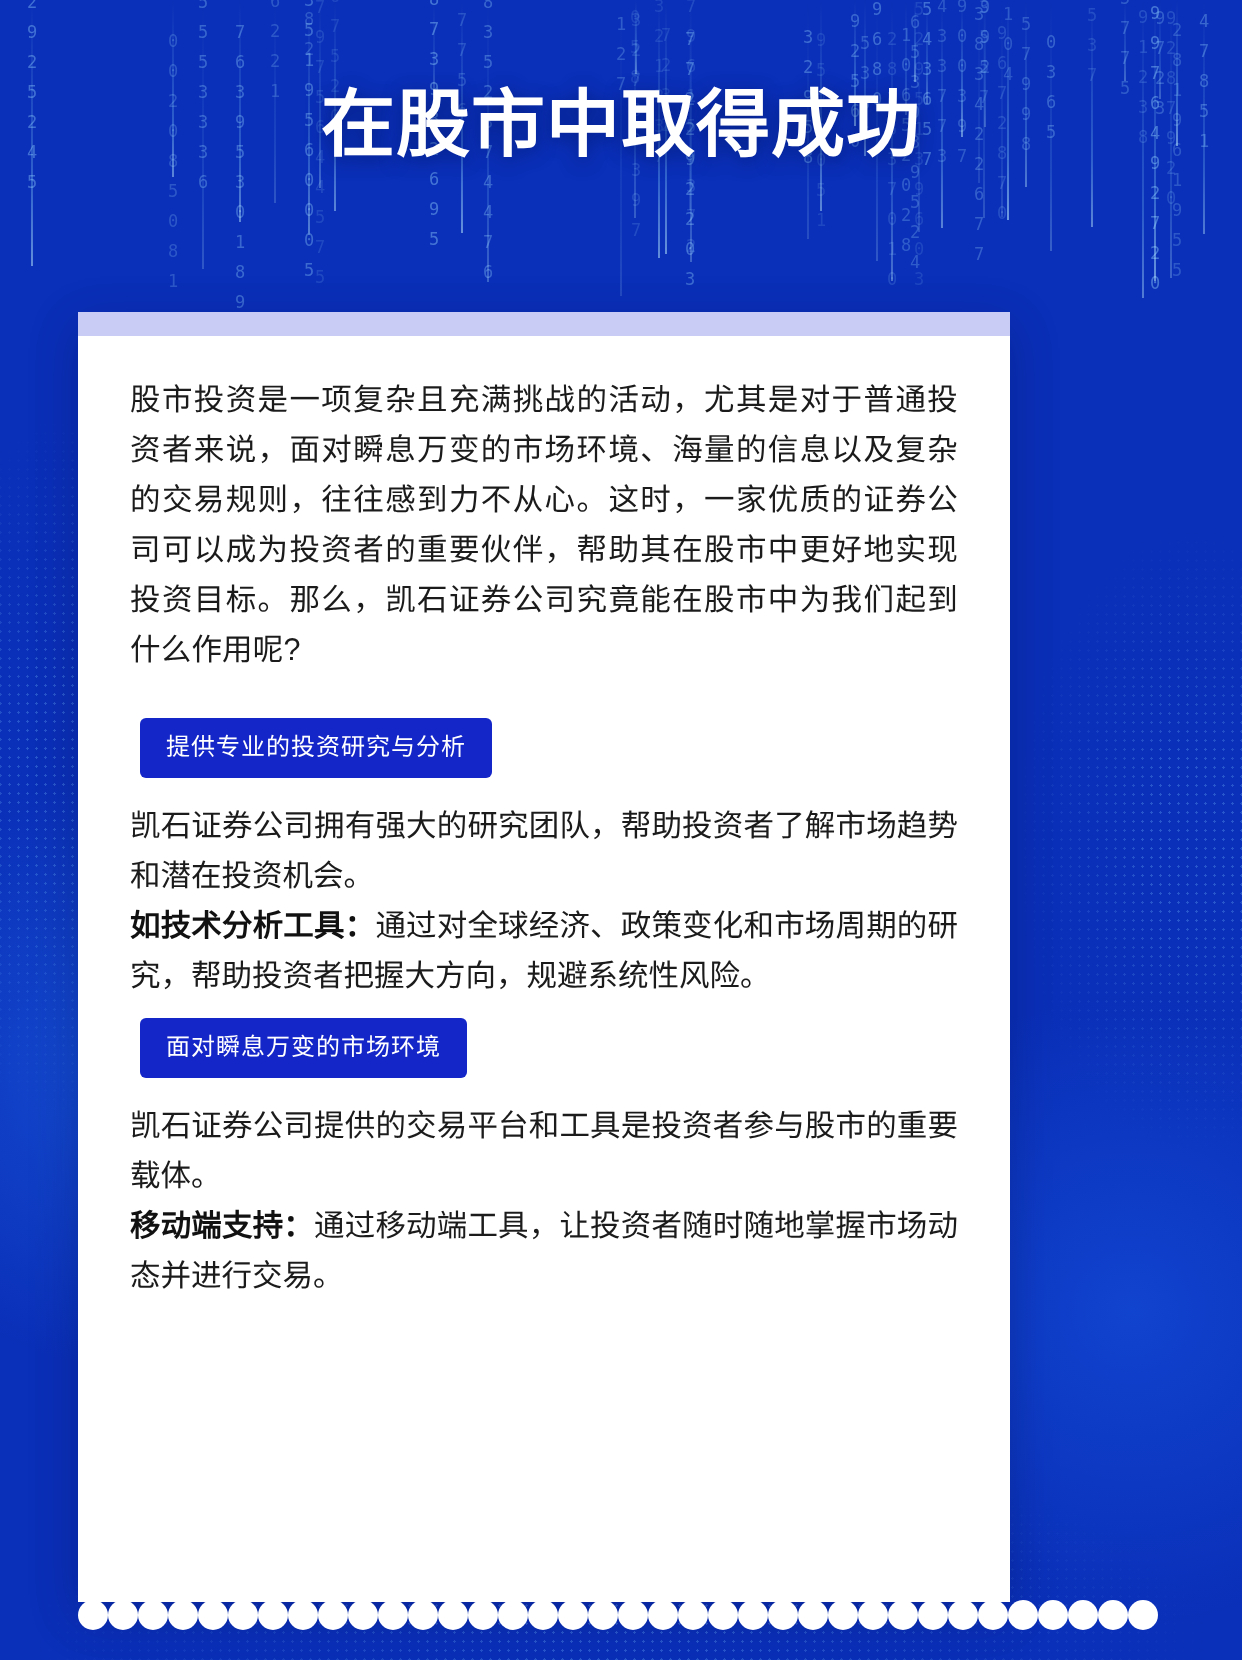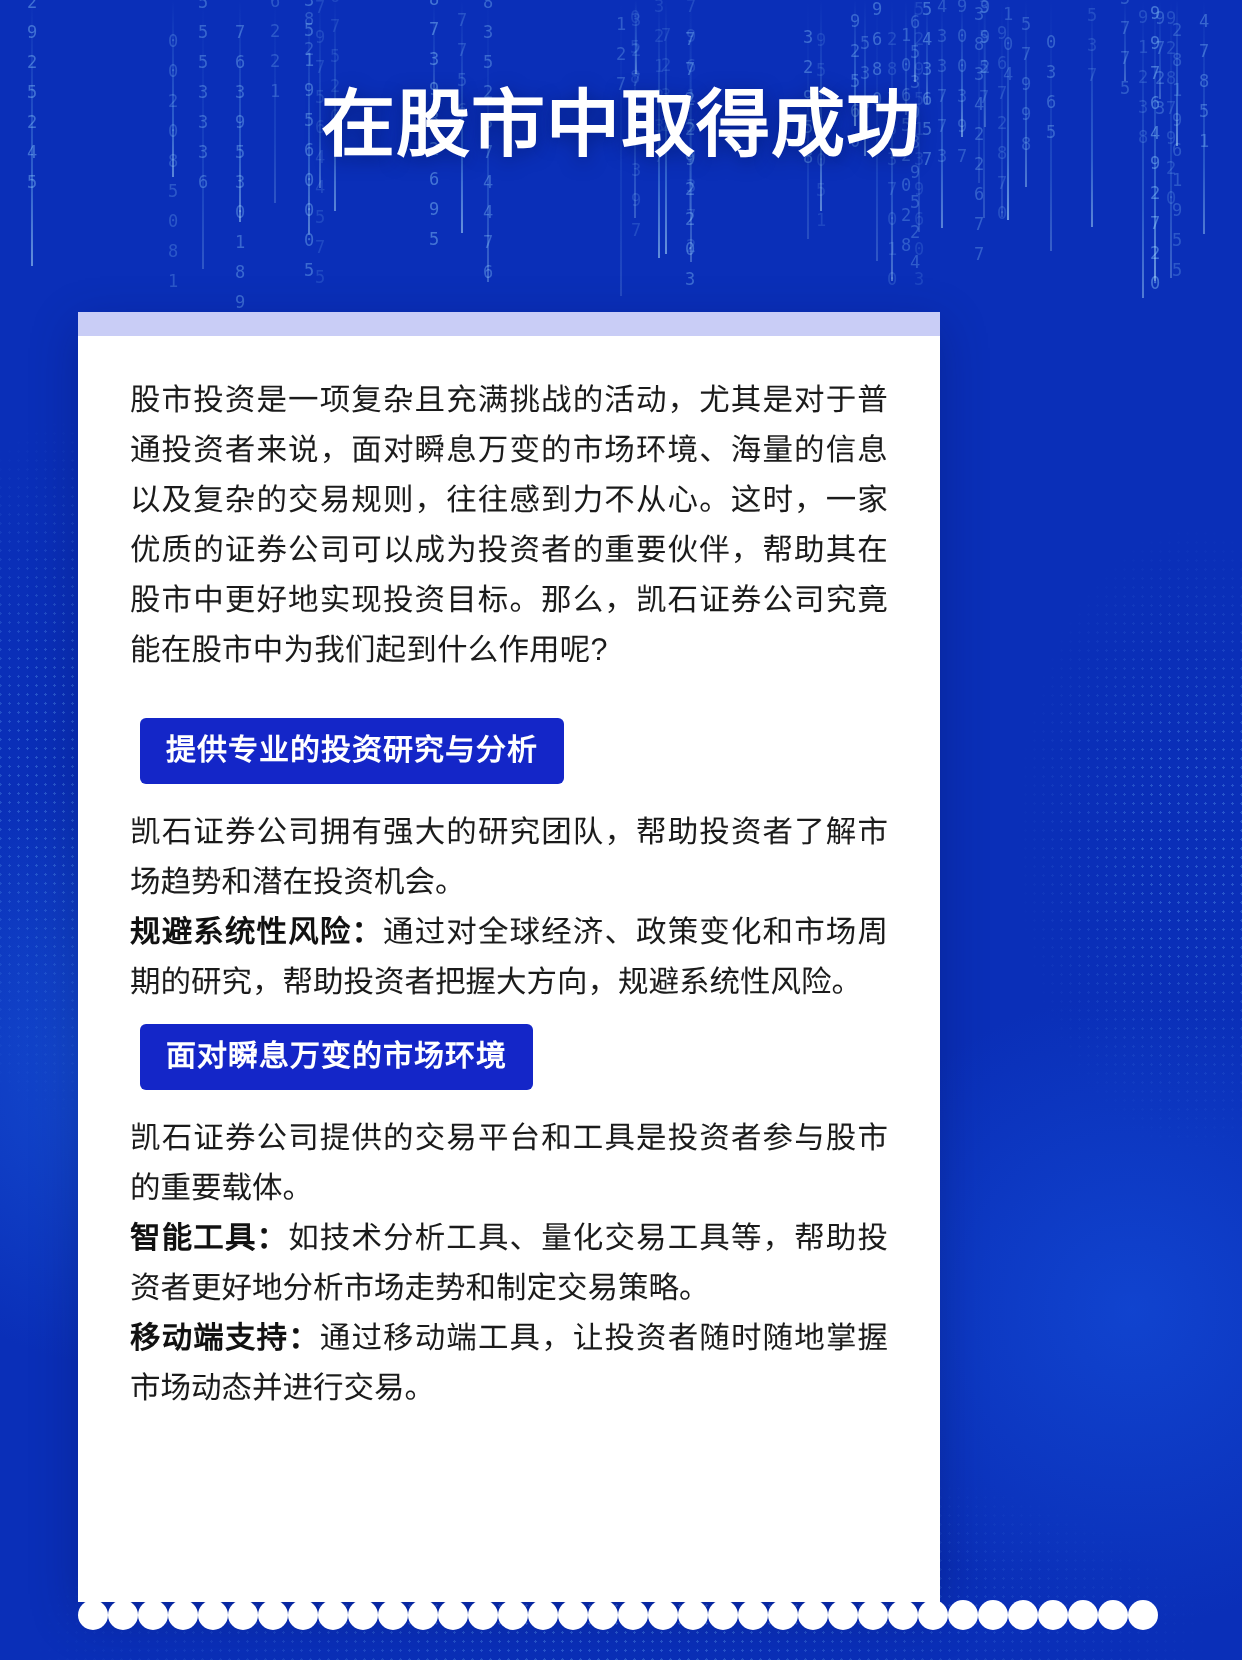--- a/index.html
+++ b/index.html
@@ -115,21 +115,21 @@
   }
   .title-hl {
     color: #6ff2f2;
   }
 
   
   .card {
     position: absolute;
     left: 78px;
     top: 312px;
-    width: 862px;
+    width: 932px;
     height: 1290px;
     background: #ffffff;
     z-index: 6;
     box-shadow: 0 14px 44px rgba(0, 15, 70, 0.28);
   }
   .card-top-bar {
     height: 24px;
     width: 100%;
     background: #c9cdf6;
   }
@@ -147,22 +147,22 @@
   }
   .para.intro {
     text-indent: 0;
     margin-bottom: 26px;
   }
 
   .section-tag {
     display: inline-block;
     background: #1426c8;
     color: #ffffff;
-    font-size: 30px;
-    font-weight: 700;
+    font-size: 24px;
+    font-weight: 400;
     line-height: 1;
     padding: 17px 26px 19px 26px;
     border-radius: 6px;
     margin: 18px 0 22px 10px;
     letter-spacing: 1px;
   }
 
   .body-text {
     font-size: 30.5px;
     line-height: 50px;
@@ -600,27 +600,26 @@
 
   <div class="card">
     <div class="card-top-bar"></div>
     <div class="card-inner">
 
       <p class="para intro">股市投资是一项复杂且充满挑战的活动，尤其是对于普通投资者来说，面对瞬息万变的市场环境、海量的信息以及复杂的交易规则，往往感到力不从心。这时，一家优质的证券公司可以成为投资者的重要伙伴，帮助其在股市中更好地实现投资目标。那么，凯石证券公司究竟能在股市中为我们起到什么作用呢?</p>
 
       <div>
         <div class="section-tag">提供专业的投资研究与分析</div>
         <p class="body-text">凯石证券公司拥有强大的研究团队，帮助投资者了解市场趋势和潜在投资机会。</p>
-        <p class="body-text"><span class="lead">规避系统性风险：</span><span>通过对全球经济、政策变化和市场周期的研究，帮助投资者把握大方向，规避系统性风险。</span></p>
+        <p class="body-text"><span class="lead">如技术分析工具：</span><span>通过对全球经济、政策变化和市场周期的研究，帮助投资者把握大方向，规避系统性风险。</span></p>
       </div>
 
       <div>
         <div class="section-tag">面对瞬息万变的市场环境</div>
         <p class="body-text">凯石证券公司提供的交易平台和工具是投资者参与股市的重要载体。</p>
-        <p class="body-text"><span class="lead">智能工具：</span><span>如技术分析工具、量化交易工具等，帮助投资者更好地分析市场走势和制定交易策略。</span></p>
         <p class="body-text"><span class="lead">移动端支持：</span><span>通过移动端工具，让投资者随时随地掌握市场动态并进行交易。</span></p>
       </div>
 
     </div>
   </div>
 
   <div class="scallop" id="scallop">
       <span style="left: 0px;"></span>
       <span style="left: 30px;"></span>
       <span style="left: 60px;"></span>

